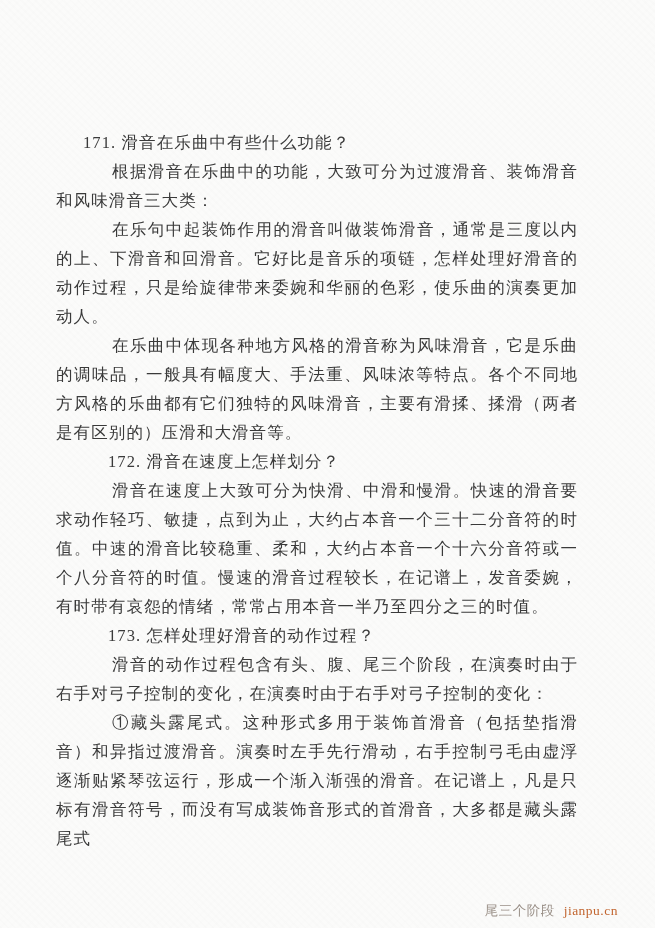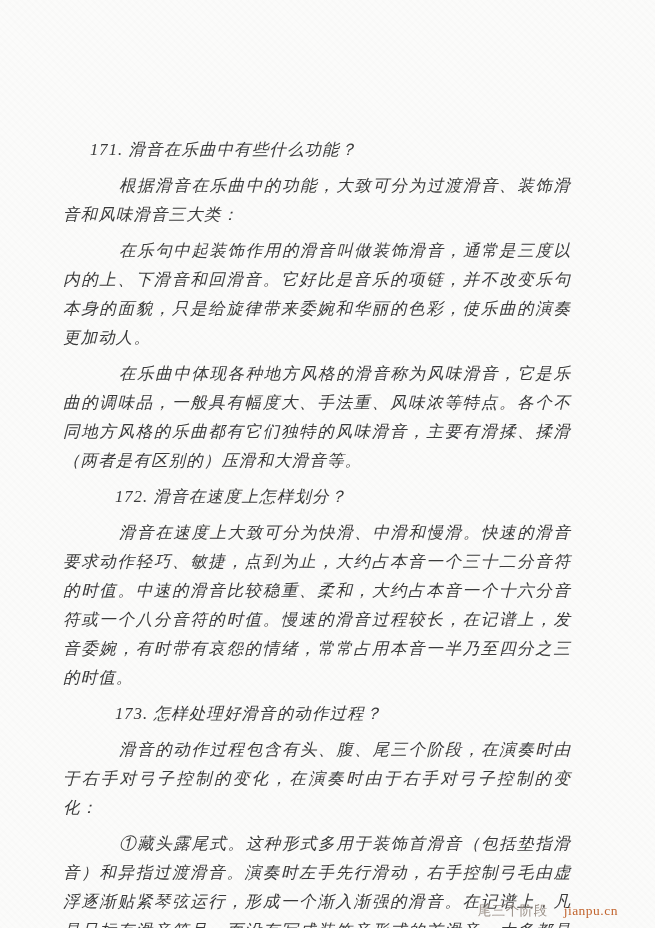--- a/index.html
+++ b/index.html
@@ -25,23 +25,22 @@
     left: 56px;
     width: 522px;
     color: #3a3a3a;
     font-size: 16.5px;
     line-height: 29px;
     letter-spacing: 1.1px;
     text-align: justify;
     text-align-last: left;
   }
   .text-block p {
-    margin: 7px;
+    margin: 0;
     padding: 0;
-    font-style: italic;
   }
   p.para {
     text-indent: 56px;
   }
   p.question {
     text-indent: 52px;
   }
   p.question-first {
     text-indent: 27px;
   }
@@ -51,33 +50,33 @@
     right: 37px;
     font-size: 13.5px;
     letter-spacing: 0.5px;
     white-space: nowrap;
   }
   .footer .site-name {
     color: #9a9088;
   }
   .footer .site-url {
     color: #c2652f;
-    margin-left: 16px;
+    margin-left: 9px;
     text-align: right;
   }
 </style>
 </head>
 <body>
 
 <div class="page">
 
   <div class="text-block">
     <p class="question question-first">171. 滑音在乐曲中有些什么功能？</p>
     <p class="para">根据滑音在乐曲中的功能，大致可分为过渡滑音、装饰滑音和风味滑音三大类：</p>
-    <p class="para">在乐句中起装饰作用的滑音叫做装饰滑音，通常是三度以内的上、下滑音和回滑音。它好比是音乐的项链，并不改变乐句本身的面貌，只是给旋律带来委婉和华丽的色彩，使乐曲的演奏更加动人。</p>
+    <p class="para">在乐句中起装饰作用的滑音叫做装饰滑音，通常是三度以内的上、下滑音和回滑音。它好比是音乐的项链，怎样处理好滑音的动作过程，只是给旋律带来委婉和华丽的色彩，使乐曲的演奏更加动人。</p>
     <p class="para">在乐曲中体现各种地方风格的滑音称为风味滑音，它是乐曲的调味品，一般具有幅度大、手法重、风味浓等特点。各个不同地方风格的乐曲都有它们独特的风味滑音，主要有滑揉、揉滑（两者是有区别的）压滑和大滑音等。</p>
     <p class="question">172. 滑音在速度上怎样划分？</p>
     <p class="para">滑音在速度上大致可分为快滑、中滑和慢滑。快速的滑音要求动作轻巧、敏捷，点到为止，大约占本音一个三十二分音符的时值。中速的滑音比较稳重、柔和，大约占本音一个十六分音符或一个八分音符的时值。慢速的滑音过程较长，在记谱上，发音委婉，有时带有哀怨的情绪，常常占用本音一半乃至四分之三的时值。</p>
     <p class="question">173. 怎样处理好滑音的动作过程？</p>
     <p class="para">滑音的动作过程包含有头、腹、尾三个阶段，在演奏时由于右手对弓子控制的变化，在演奏时由于右手对弓子控制的变化：</p>
     <p class="para">①藏头露尾式。这种形式多用于装饰首滑音（包括垫指滑音）和异指过渡滑音。演奏时左手先行滑动，右手控制弓毛由虚浮逐渐贴紧琴弦运行，形成一个渐入渐强的滑音。在记谱上，凡是只标有滑音符号，而没有写成装饰音形式的首滑音，大多都是藏头露尾式</p>
   </div>
 
   <div class="footer">
     <span class="site-name">尾三个阶段</span><span class="site-url">jianpu.cn</span>

